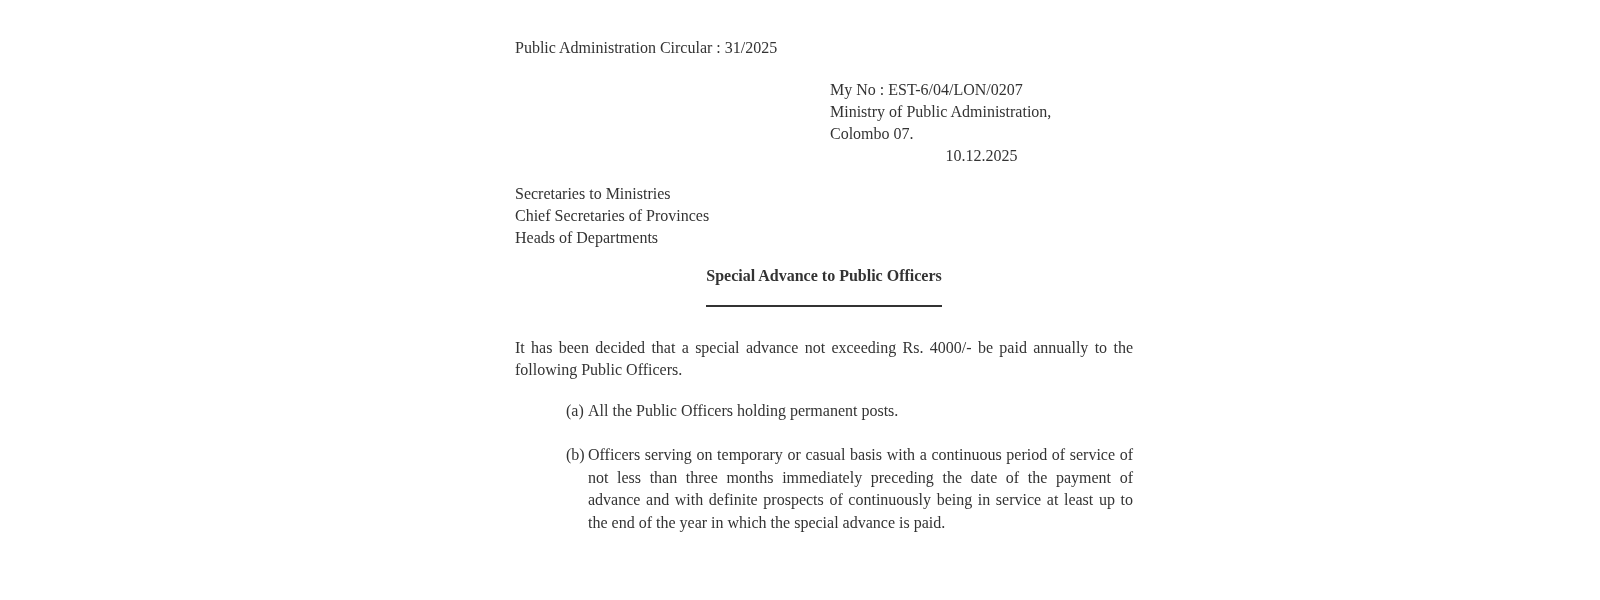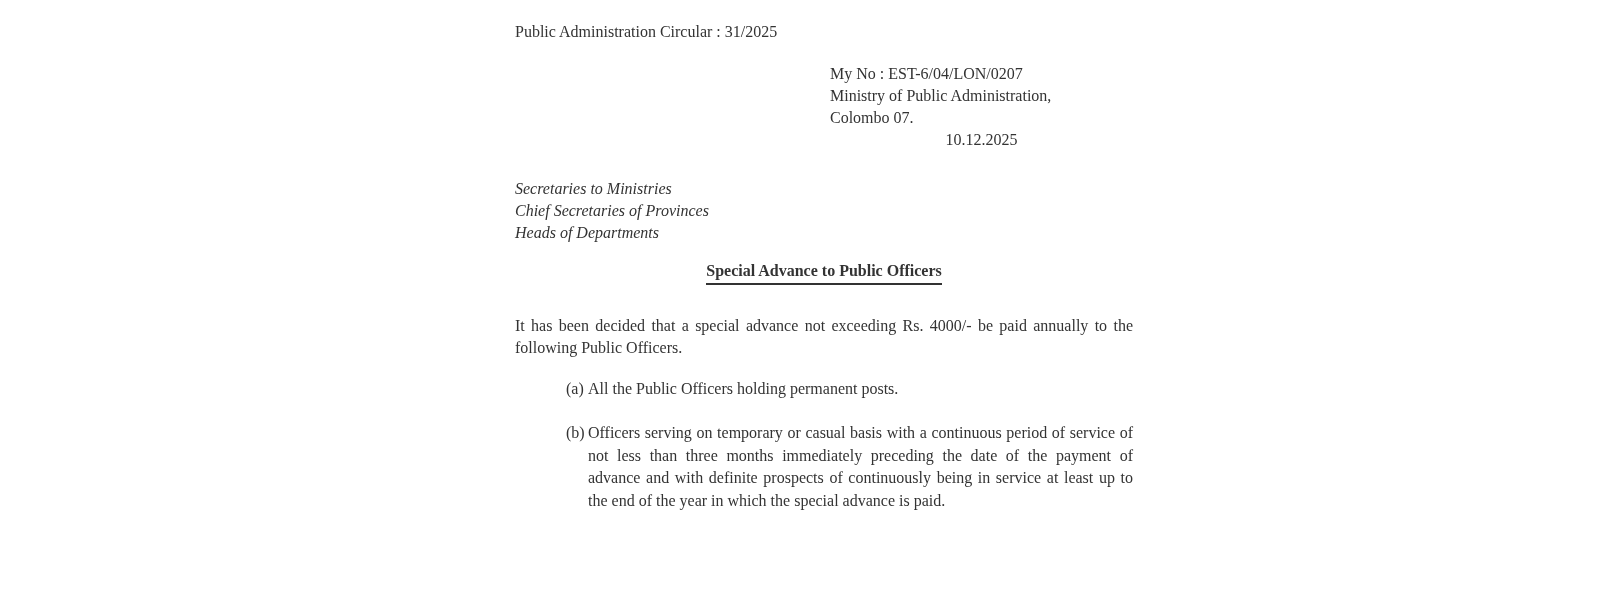--- a/index.html
+++ b/index.html
@@ -11,49 +11,48 @@
     width: 1600px;
     height: 600px;
     position: relative;
     overflow: hidden;
     font-family: "Liberation Serif", "DejaVu Serif", serif;
     color: #333333;
   }
   .page {
     position: absolute;
     left: 515px;
-    top: 0;
+    top: 16px;
     width: 618px;
     font-size: 16px;
     line-height: 22px;
   }
   .circular-no {
     margin-top: 21px;
   }
   .sender-block {
     margin-top: 20px;
     margin-left: 315px;
   }
   .date-line {
     margin-left: 315px;
     text-align: center;
   }
   .recipients {
-    margin-top: 27px;
-    font-style: italic;
+    margin-top: 16px;
   }
   .doc-title-wrap {
     margin-top: 16px;
     text-align: center;
   }
   .doc-title {
     display: inline-block;
     font-weight: bold;
     border-bottom: 2px solid #333333;
-    padding-bottom: 1px;
+    padding-bottom: 18px;
   }
   .intro-paragraph {
     margin-top: 30px;
     text-align: justify;
   }
   .list-item {
     display: flex;
     margin-left: 51px;
   }
   .list-item.item-a { margin-top: 19px; }

